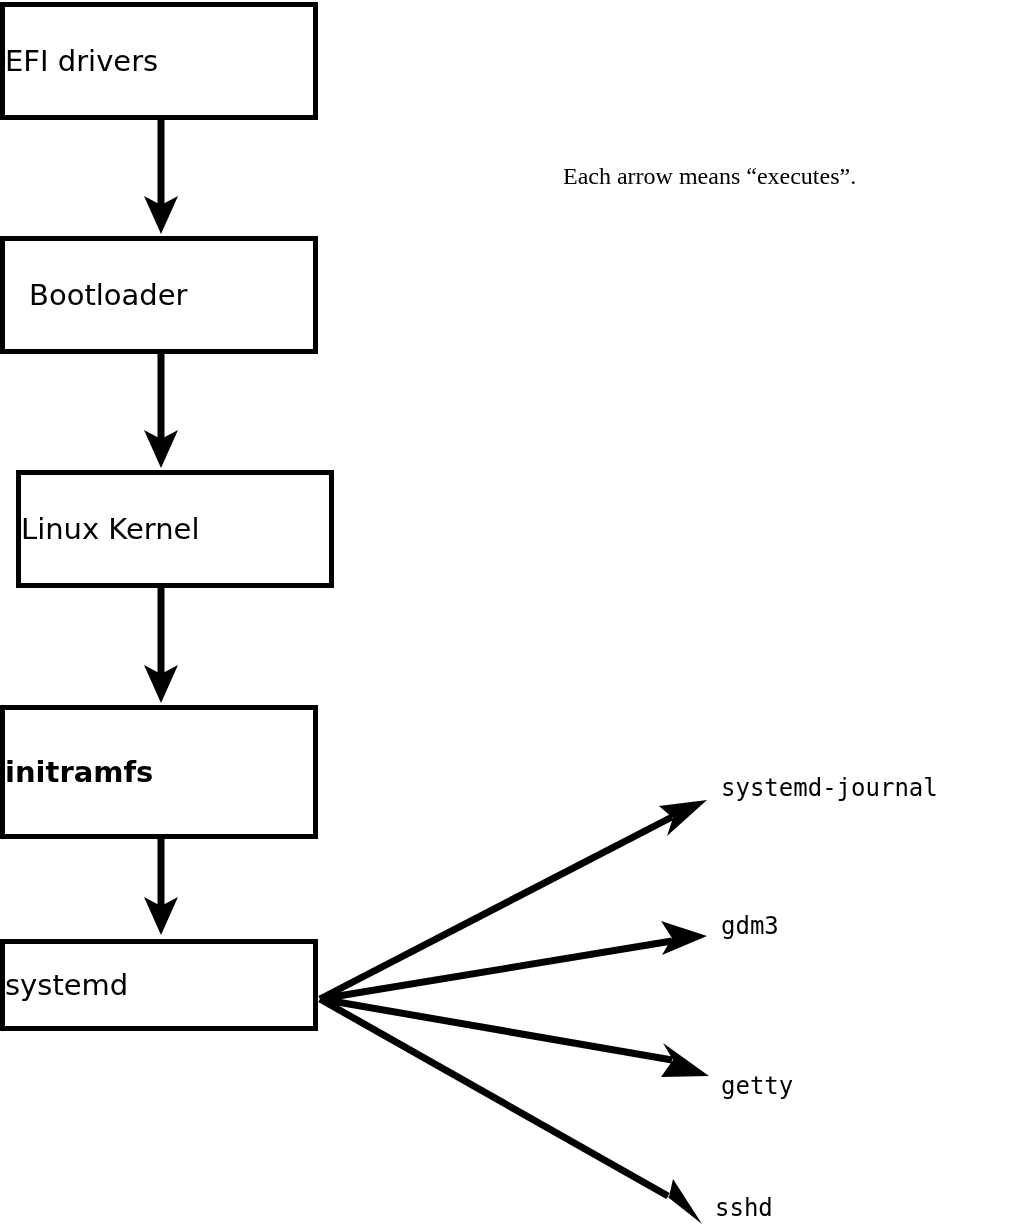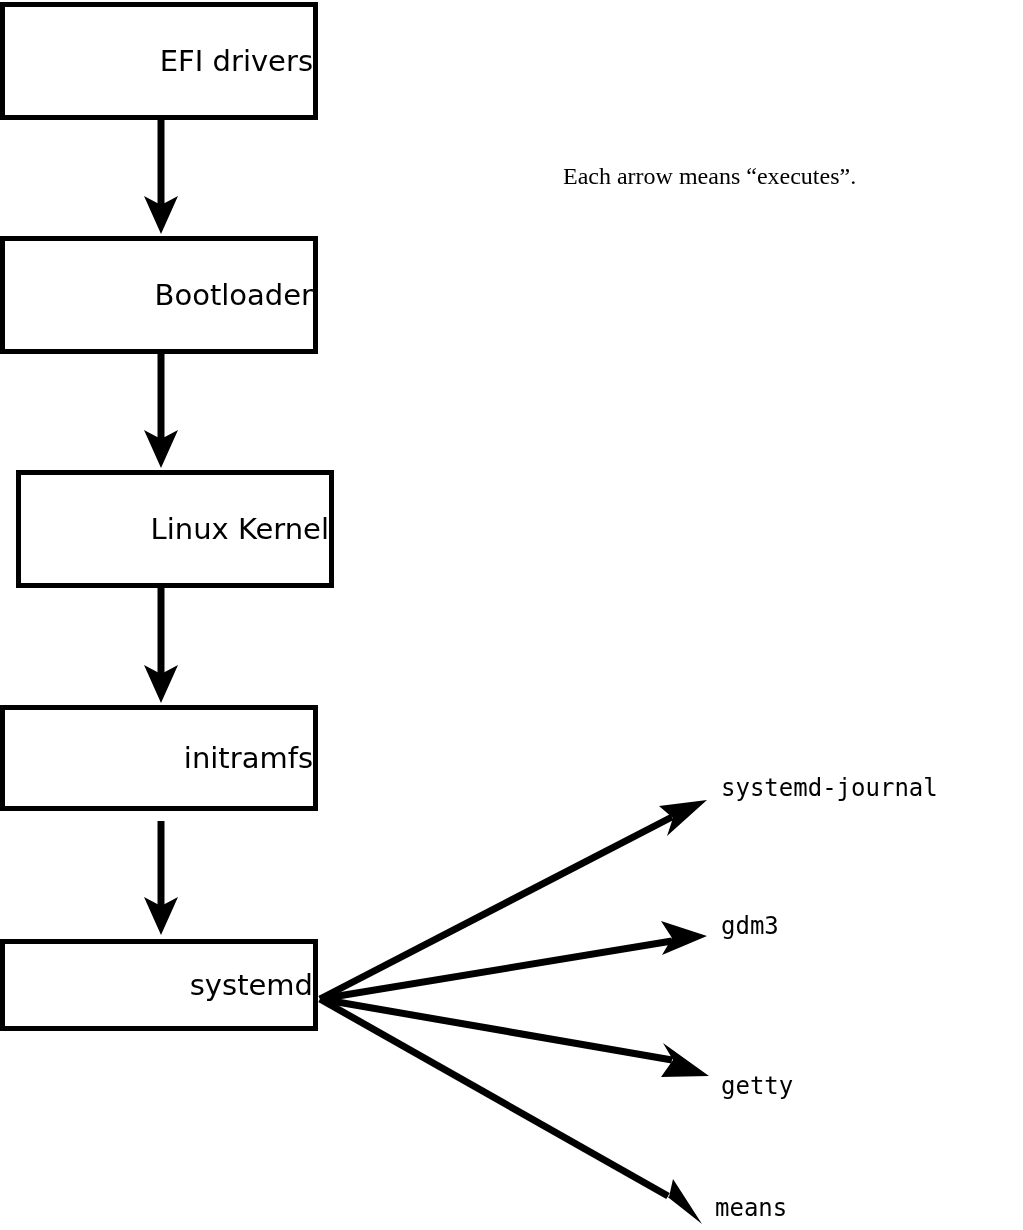--- a/index.html
+++ b/index.html
@@ -25,21 +25,21 @@
     width: 1023px;
     height: 1230px;
   }
   .node-box {
     position: absolute;
     box-sizing: border-box;
     background: #ffffff;
     border: 5px solid #000000;
     display: flex;
     align-items: center;
-    justify-content: flex-end;
+    justify-content: flex-start;
   }
   .node-label {
     font-family: "DejaVu Sans", sans-serif;
     font-size: 29px;
     color: #000000;
     line-height: 1;
     letter-spacing: 0px;
     white-space: nowrap;
   }
   .leaf-label {
@@ -106,31 +106,31 @@
   </div>
 
   <div class="node-box" style="left:0px; top:236px; width:318px; height:118px;padding-left:24px;">
     <span class="node-label">Bootloader</span>
   </div>
 
   <div class="node-box" style="left:16px; top:470px; width:318px; height:118px;">
     <span class="node-label">Linux Kernel</span>
   </div>
 
-  <div class="node-box" style="left:0px; top:705px; width:318px; height:106px;">
+  <div class="node-box" style="left:0px; top:705px; width:318px; height:134px;font-weight:bold;">
     <span class="node-label">initramfs</span>
   </div>
 
   <div class="node-box" style="left:0px; top:939px; width:318px; height:92px;">
     <span class="node-label">systemd</span>
   </div>
 
   <div class="leaf-label" style="left:721px; top:776px;">systemd-journal</div>
 
   <div class="leaf-label" style="left:721px; top:914px;">gdm3</div>
 
   <div class="leaf-label" style="left:721px; top:1055px;margin-top:19px;">getty</div>
 
-  <div class="leaf-label" style="left:715px; top:1196px;">means</div>
+  <div class="leaf-label" style="left:715px; top:1196px;">sshd</div>
 
   <div class="caption" style="left:563px; top:164px;">Each arrow means “executes”.</div>
 
 </div>
 
 </body></html>

